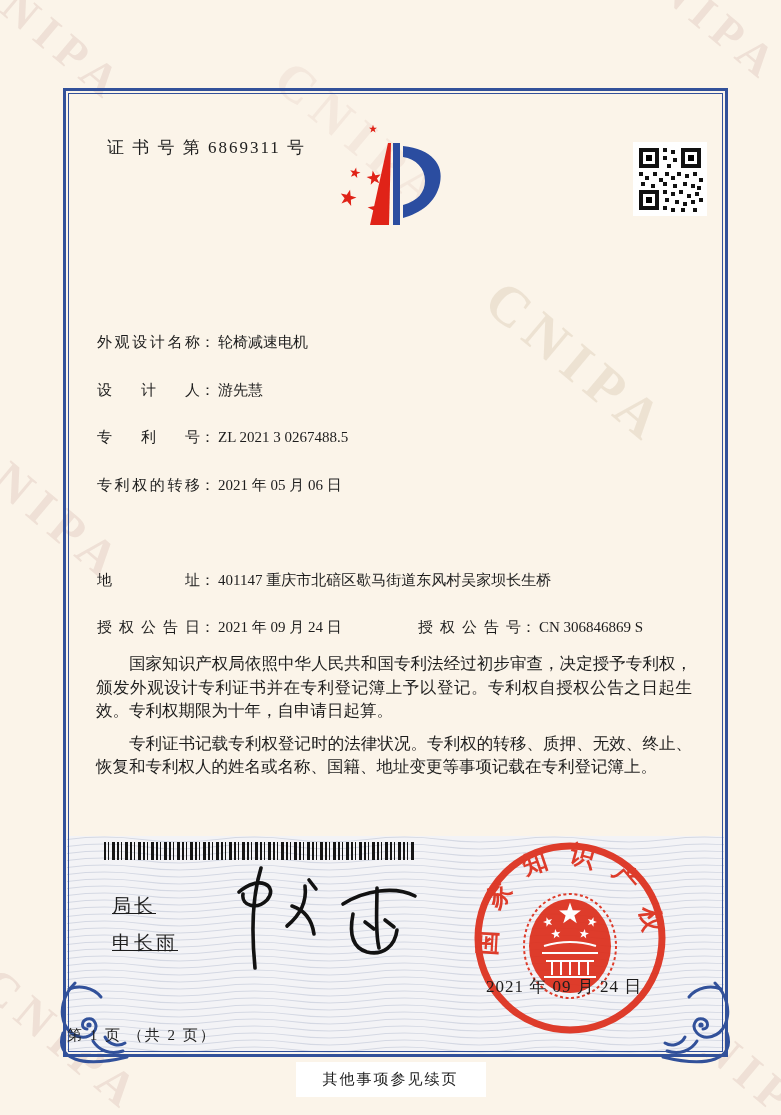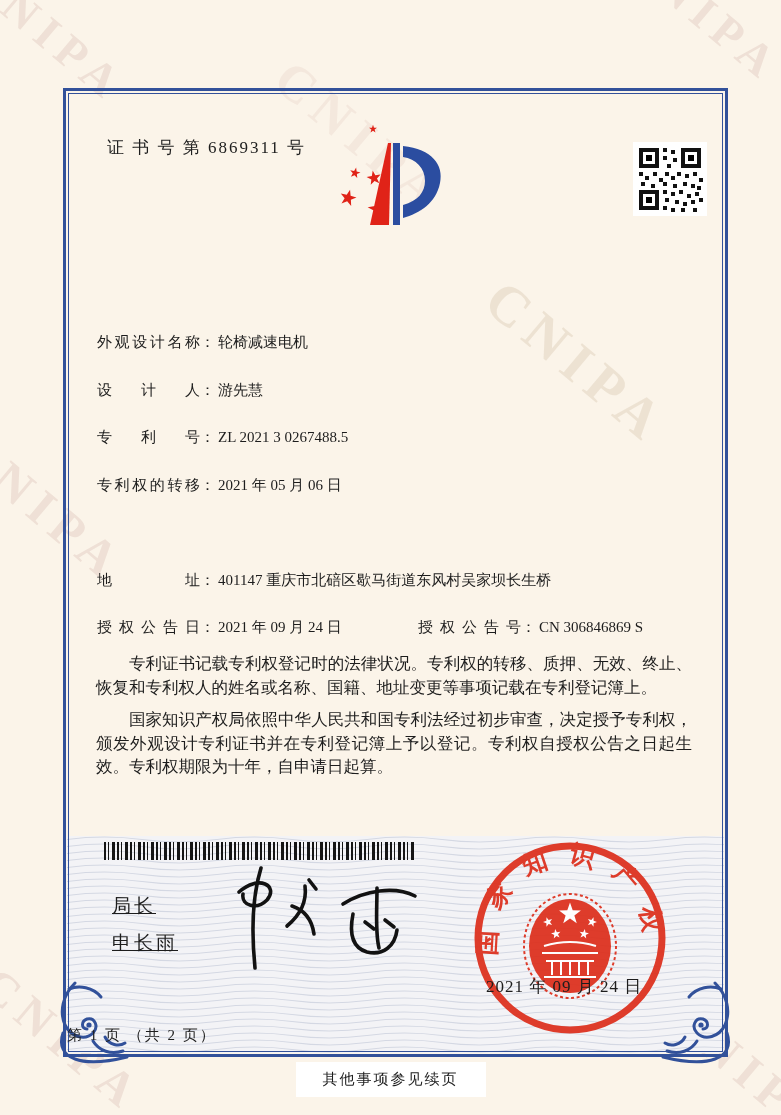--- a/index.html
+++ b/index.html
@@ -150,22 +150,22 @@
   </div>
   <div class="field-row r6">
     <span class="flabel">地址</span><span class="fcolon">：</span><span>401147 重庆市北碚区歇马街道东风村吴家坝长生桥</span>
   </div>
   <div class="field-row grant">
     <span class="flabel">授权公告日</span><span class="fcolon">：</span><span>2021 年 09 月 24 日</span>
     <span class="grant-right"><span class="flabel">授权公告号</span><span class="fcolon">：</span><span>CN 306846869 S</span></span>
   </div>
 
   <div class="paras">
+    <p>国家知识产权局依照中华人民共和国专利法经过初步审查，决定授予专利权，颁发外观设计专利证书并在专利登记簿上予以登记。专利权自授权公告之日起生效。专利权期限为十年，自申请日起算。</p>
     <p>专利证书记载专利权登记时的法律状况。专利权的转移、质押、无效、终止、恢复和专利权人的姓名或名称、国籍、地址变更等事项记载在专利登记簿上。</p>
-    <p>国家知识产权局依照中华人民共和国专利法经过初步审查，决定授予专利权，颁发外观设计专利证书并在专利登记簿上予以登记。专利权自授权公告之日起生效。专利权期限为十年，自申请日起算。</p>
   </div>
 
   <div class="barcode"></div>
 
   <div class="director">
     <div>局长</div>
     <div>申长雨</div>
   </div>
   <svg class="signature" viewBox="0 0 210 118" xmlns="http://www.w3.org/2000/svg">
     <path d="M36,8 C28,34 26,68 30,108"></path>

